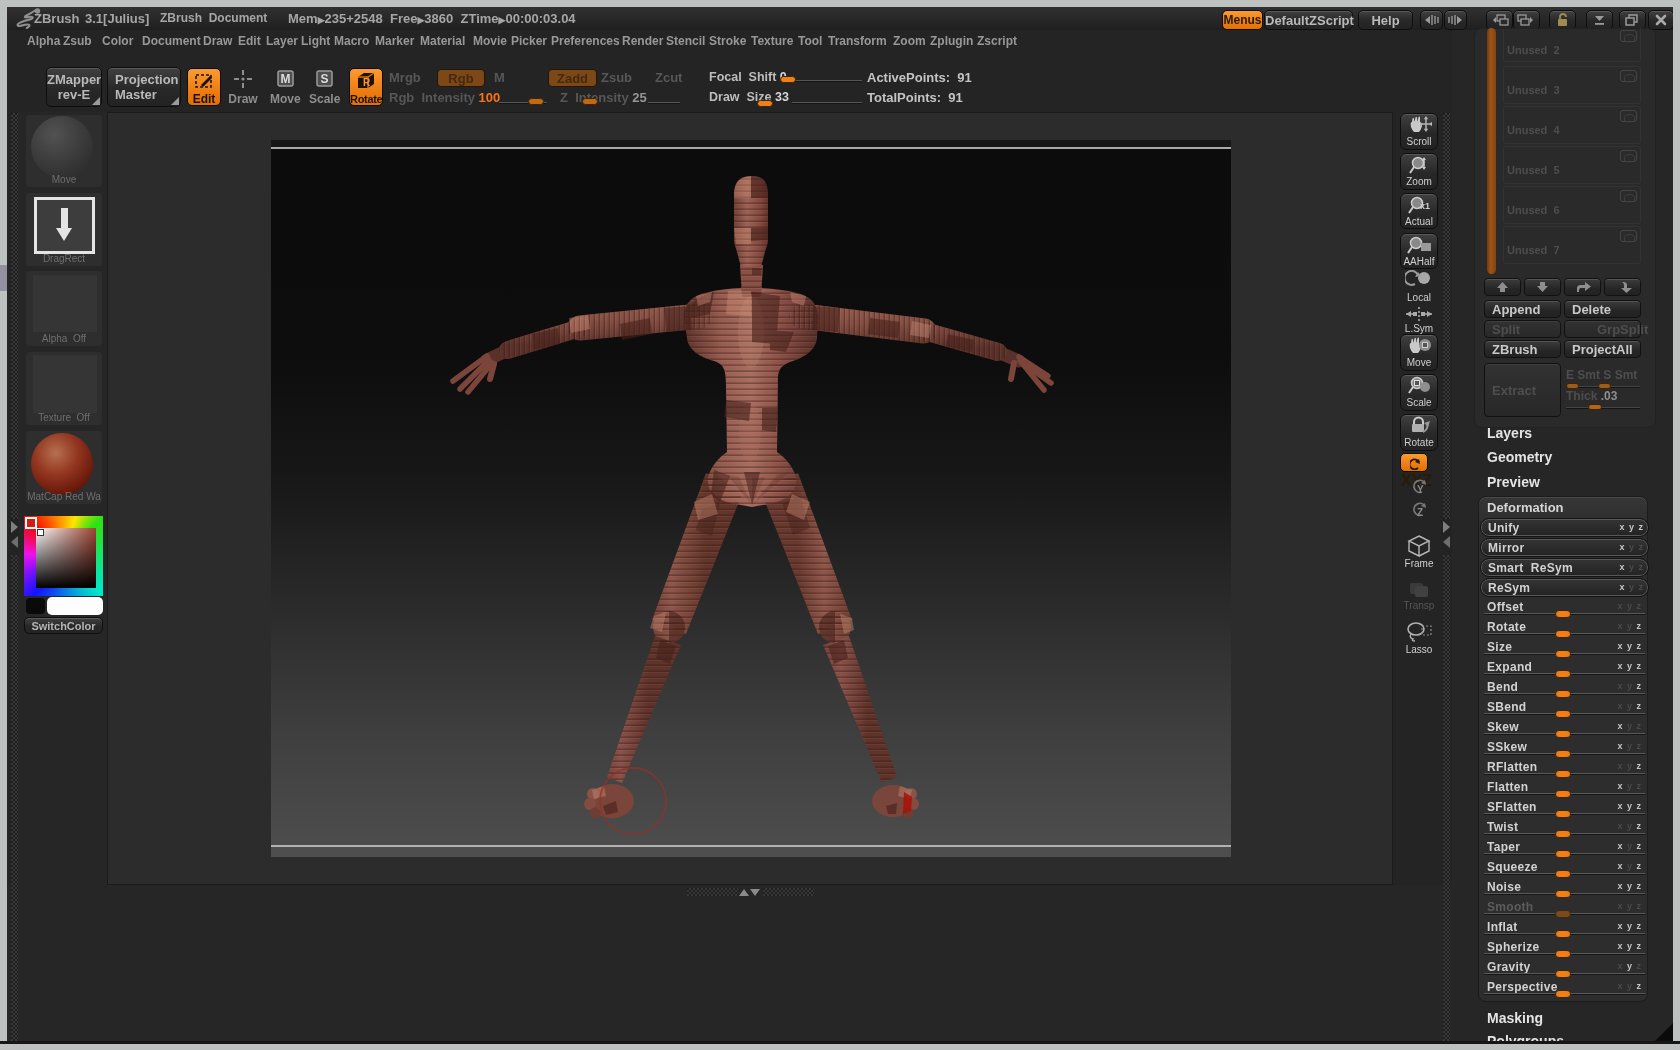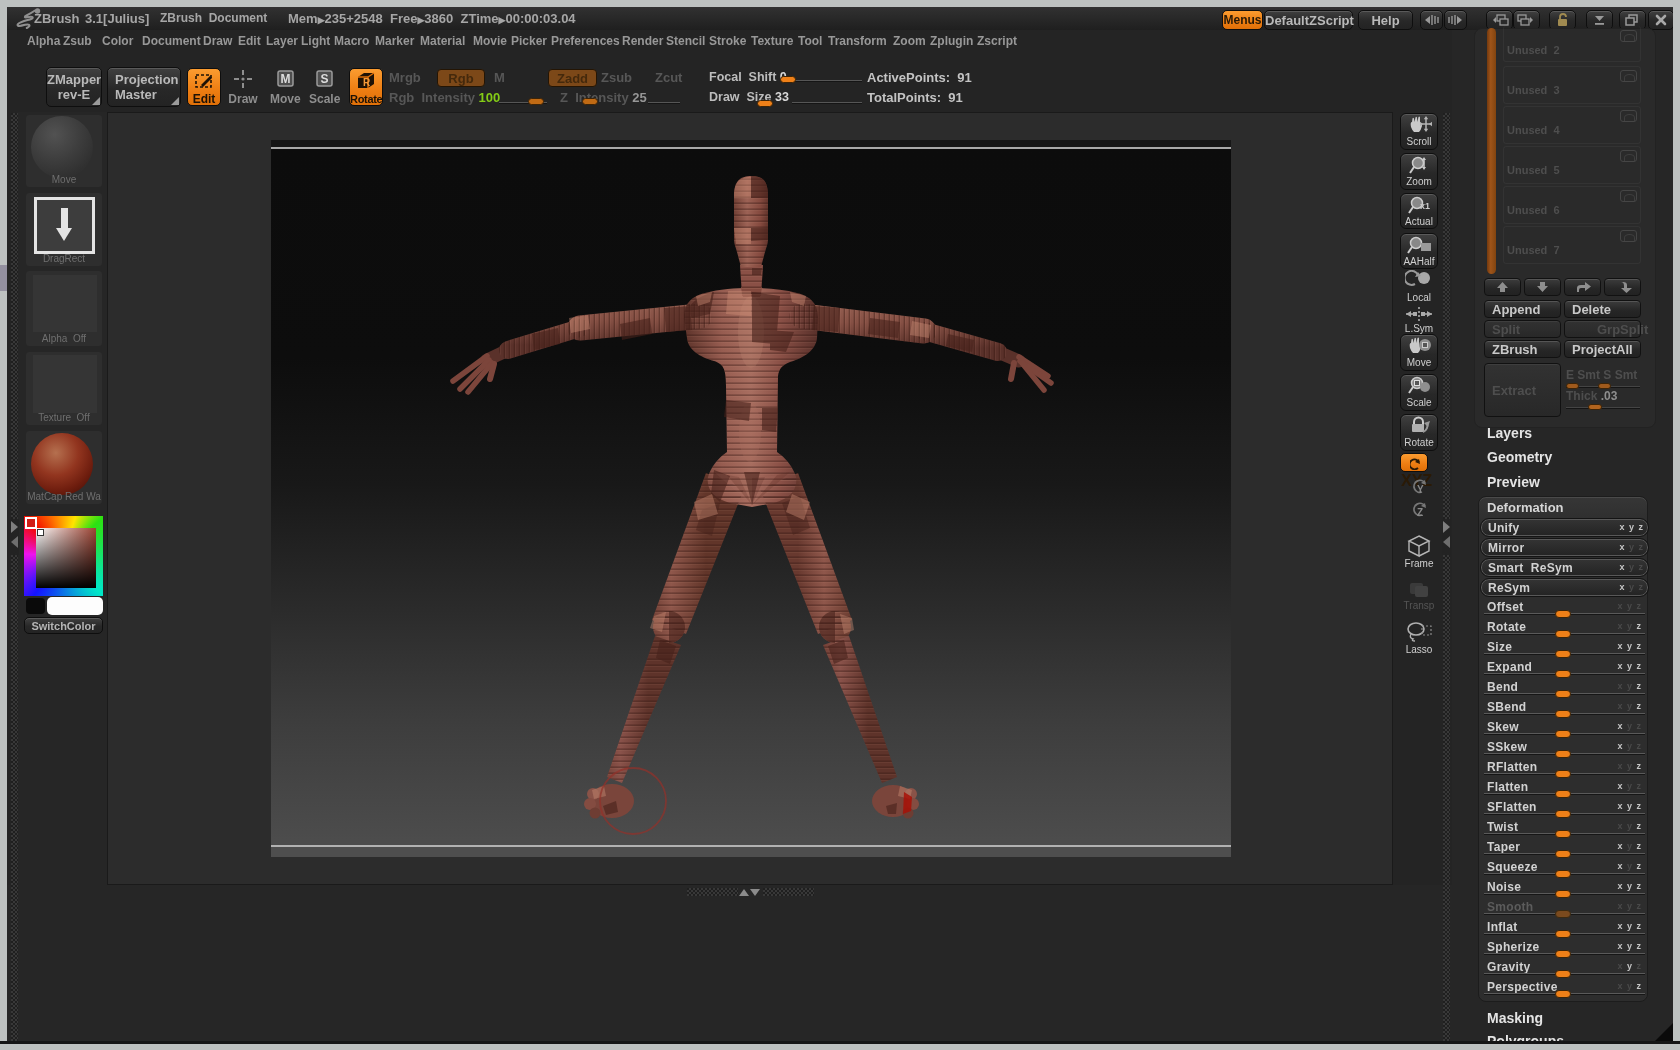--- a/index.html
+++ b/index.html
@@ -365,21 +365,21 @@
         <text x="9" y="15" font-size="10" font-weight="bold" fill="#f59a3a" font-family="Liberation Sans">R</text>
       </svg>
     <div style="font-size:11px;color:#1e1206;margin-top:-2px;letter-spacing:-0.3px;">Rotate</div>
   </div>
   <span class="abs dim" style="left:389px;top:70px;font-size:13px;font-weight:bold;">Mrgb</span>
   <div class="abs" style="left:437px;top:69px;width:48px;height:18px;background:#7c4818;border:1px solid #241504;border-radius:4px;color:#44290c;font-size:13px;font-weight:bold;text-align:center;line-height:17px;">Rgb</div>
   <span class="abs dim" style="left:494px;top:70px;font-size:13px;font-weight:bold;">M</span>
   <div class="abs" style="left:548px;top:69px;width:49px;height:18px;background:#7c4818;border:1px solid #241504;border-radius:4px;color:#44290c;font-size:13px;font-weight:bold;text-align:center;line-height:17px;">Zadd</div>
   <span class="abs dim" style="left:601px;top:70px;font-size:13px;font-weight:bold;">Zsub</span>
   <span class="abs dim" style="left:655px;top:70px;font-size:13px;font-weight:bold;">Zcut</span>
-  <span class="abs dim" style="left:389px;top:90px;font-size:13px;font-weight:bold;">Rgb&nbsp;&nbsp;Intensity&nbsp;<span style="color:#84cc16;">100</span></span>
+  <span class="abs dim" style="left:389px;top:90px;font-size:13px;font-weight:bold;">Rgb&nbsp;&nbsp;Intensity&nbsp;<span style="color:#f97316;">100</span></span>
   <div class="track" style="left:499px;top:102px;width:48px;"></div>
   <div class="handle" style="left:528px;top:98px;background:#c06a14;"></div>
   <span class="abs dim" style="left:560px;top:90px;font-size:13px;font-weight:bold;">Z&nbsp;&nbsp;Intensity&nbsp;<span style="color:#969696;margin-top:28px;">25</span></span>
   <div class="track" style="left:648px;top:102px;width:32px;"></div>
   <div class="handle" style="left:582px;top:98px;background:#c06a14;"></div>
   <span class="abs" style="left:709px;top:70px;font-size:12.5px;font-weight:bold;color:#bdbdbd;">Focal&nbsp;&nbsp;Shift&nbsp;<span style="color:#d8d8d8;">0</span></span>
   <div class="track" style="left:790px;top:80px;width:72px;"></div>
   <div class="handle" style="left:780px;top:76px;"></div>
   <span class="abs" style="left:709px;top:90px;font-size:12.5px;font-weight:bold;color:#bdbdbd;">Draw&nbsp;&nbsp;Size&nbsp;<span style="color:#d8d8d8;">33</span></span>
   <div class="track" style="left:792px;top:102px;width:70px;"></div>

